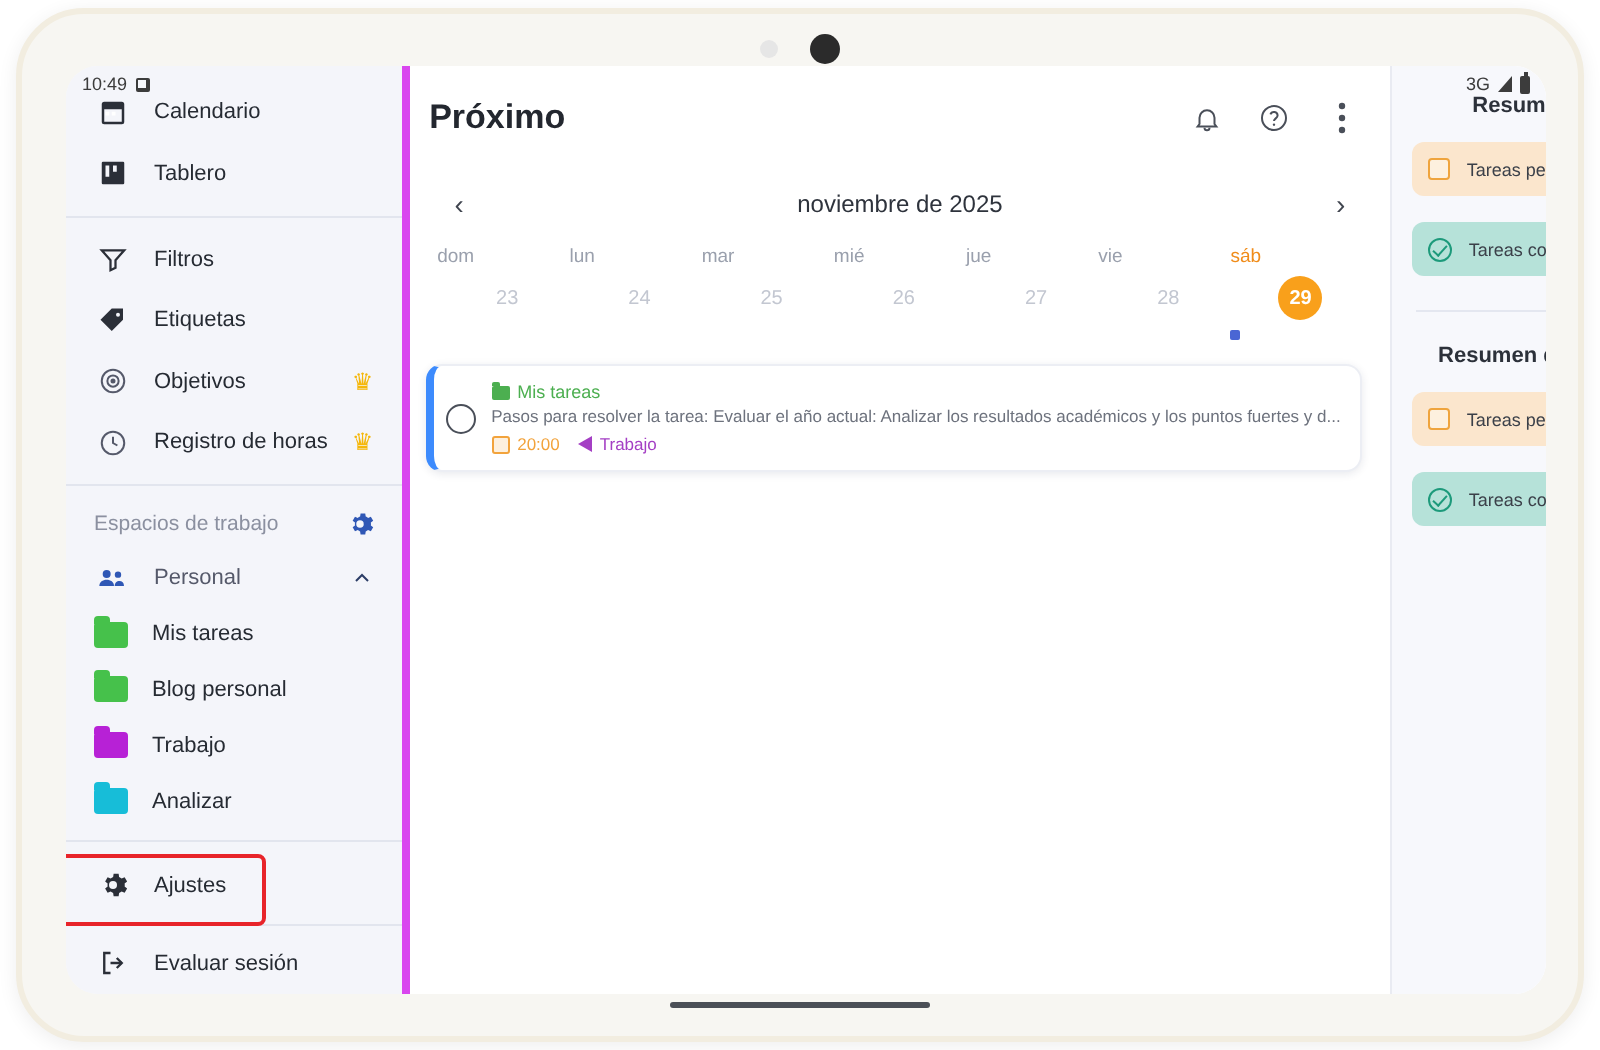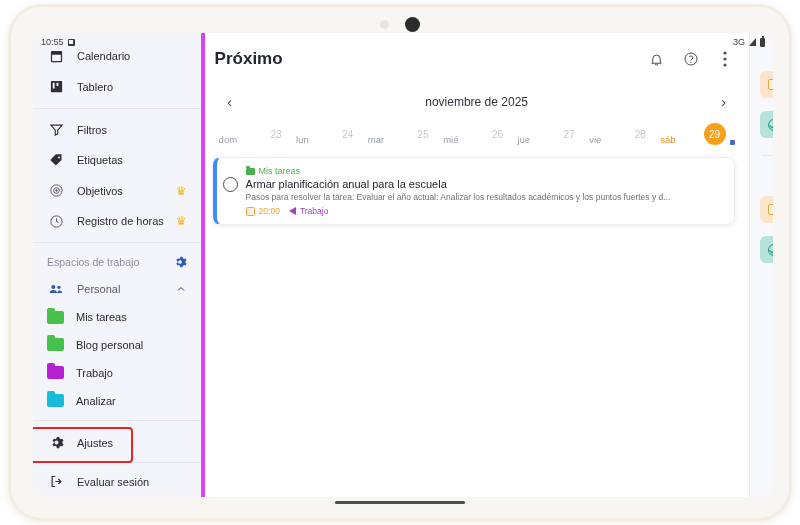--- a/index.html
+++ b/index.html
@@ -106,29 +106,29 @@
   .header-actions { margin-left: auto; display: flex; align-items: center; gap: 14px; }
   .hicon { width: 20px; height: 20px; display: flex; align-items: center; justify-content: center; cursor: pointer; }
 
   
   #calendar-strip { padding: 0 14px; }
   #cal-nav { display: flex; align-items: center; height: 34px; }
   #cal-month { flex: 1; text-align: center; font-size: 12px; color: #2e333c; }
   .cal-arrow { width: 22px; height: 22px; display: flex; align-items: center; justify-content: center;
                color: #40454f; font-size: 14px; cursor: pointer; }
   #cal-days { display: grid; grid-template-columns: repeat(7, 1fr); margin-top: 4px; }
-  .cal-col { display: flex; flex-direction: row; align-items: flex-end; gap: 4px; }
+  .cal-col { display: flex; flex-direction: column; align-items: flex-start; gap: 4px; }
   .cal-dow { font-size: 9.5px; color: #9aa0ad; }
   .cal-dow.active { color: #f08c1a; }
   .cal-num {
     width: 22px; height: 22px; border-radius: 50%;
     display: flex; align-items: center; justify-content: center;
     font-size: 10px; color: #c3c7d1; cursor: pointer; margin-left: 24px;
   }
-  .cal-num.selected { background: #f9a01b; color: #ffffff; font-weight: normal; }
+  .cal-num.selected { background: #f9a01b; color: #ffffff; font-weight: bold; }
   .cal-dot { width: 5px; height: 5px; background: #4a66d4; border-radius: 1px; margin-top: 1px; }
   .cal-dot.hidden { visibility: hidden; }
 
   
   #task-list { padding: 12px 14px 0 8px; }
   .task-card {
     display: flex; background: #ffffff;
     border-radius: 8px; border: 1px solid #eceef4;
     border-left: 4px solid #3d8bfd;
     box-shadow: 0 1px 4px rgba(30,40,80,.10);
@@ -190,21 +190,21 @@
 <body>
 
 <div id="device-frame">
   <div id="device-sensors">
     <span class="sensor-small"></span>
     <span class="sensor-large"></span>
   </div>
 
   <div id="status-bar">
     <div class="sb-left">
-      <span>10:55</span>
+      <span>10:49</span>
       <span class="sb-icon-sq"></span>
     </div>
     <div class="sb-right">
       <span>3G</span>
       <span class="sb-signal"></span>
       <span class="sb-batt"></span>
     </div>
   </div>
 
   <div id="device-screen">
@@ -424,21 +424,20 @@
         </div>
 
         <div id="task-list">
           <div class="task-card">
             <span class="task-check"></span>
             <div class="task-body">
               <div class="task-project">
                 <span class="mini-folder"></span>
                 <span>Mis tareas</span>
               </div>
-              <div class="task-title">Armar planificación anual para la escuela</div>
               <div class="task-desc">Pasos para resolver la tarea: Evaluar el año actual: Analizar los resultados académicos y los puntos fuertes y d...</div>
               <div class="task-meta">
                 <span class="meta-cal"></span>
                 <span class="task-time">20:00</span>
                 <span class="meta-tag"></span>
                 <span class="task-tag">Trabajo</span>
               </div>
             </div>
           </div>
         </div>

